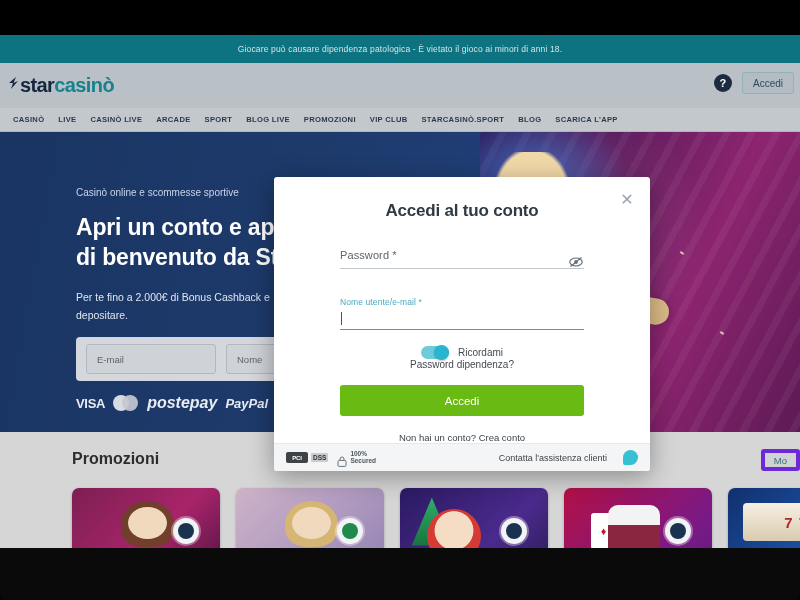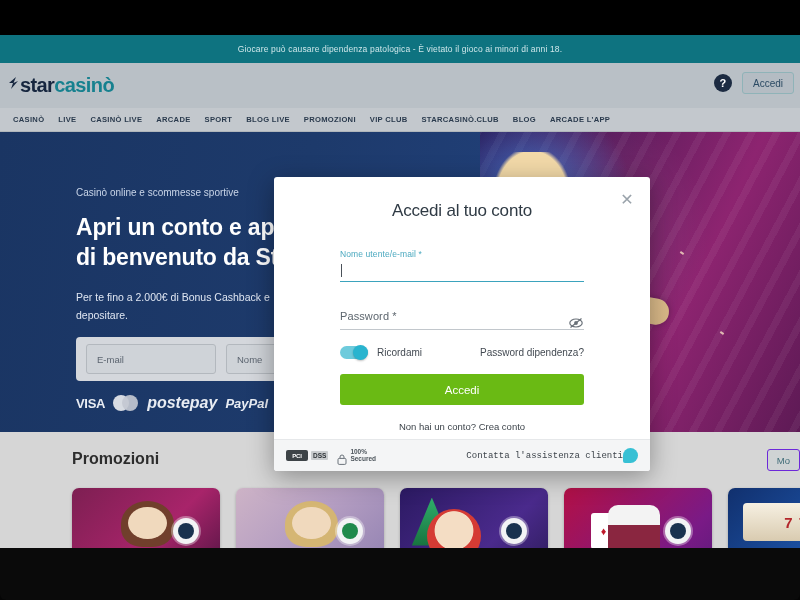--- a/index.html
+++ b/index.html
@@ -146,21 +146,21 @@
   .pay.postepay b { font-weight:800; }
   .pay.paypal { font-size:13px; }
 
   
   .promo-sec { position:absolute; left:0; top:397px; width:800px; height:151px; background:#d6d6d6; }
   .promo-head {
     position:absolute; left:72px; top:18px; font-size:16px; font-weight:700; color:#2d2d2d;
   }
   .promo-more {
     position:absolute; right:0px; top:17px; height:22px; padding:0 9px;
-    border:1px solid #6d28d9; border-radius:3px; background:#cfd3d4; color:#3e6b77;
+    border:4px solid #6d28d9; border-radius:3px; background:#cfd3d4; color:#3e6b77;
     font-size:9.5px; display:flex; align-items:center; overflow:hidden; white-space:nowrap;
   }
   .promo-row { position:absolute; left:72px; top:56px; display:flex; gap:16px; }
   .promo-card {
     width:148px; height:95px; border-radius:7px; overflow:hidden; position:relative;
     box-shadow:0 1px 3px rgba(0,0,0,.25);
   }
   .pc1 { background:linear-gradient(135deg,#7d1f52,#a8246a 55%,#4b1340); }
   .pc2 { background:linear-gradient(135deg,#cdb3c6,#b59ec2 45%,#8e7fb0); }
   .pc3 { background:linear-gradient(135deg,#2c1a63,#4a2a8c 60%,#2a1a55); }
@@ -211,41 +211,41 @@
     background:#fff; border-radius:3px; z-index:40;
     box-shadow:0 6px 26px rgba(0,0,0,.35);
     display:flex; flex-direction:column;
   }
   .modal-body { position:relative; flex:1; padding:0 66px; }
   .modal-close {
     position:absolute; right:13px; top:12px; width:20px; height:20px;
     display:flex; align-items:center; justify-content:center; color:#9aa3ab;
   }
   .modal-title {
-    text-align:center; font-size:17px; color:#2f3a44; font-weight:400;
+    text-align:center; font-size:17px; color:#2f3a44; font-weight:700;
     padding-top:24px; letter-spacing:-.2px;
   }
   .field { position:relative; margin-top:28px; }
   .field-label { font-size:8.5px; color:#49a8bf; letter-spacing:.1px; }
   .field.pw .field-label {
     font-size:11px; color:#5d666e; position:absolute; left:0; top:0px;
   }
   .field-line {
     margin-top:5px; height:18px; border-bottom:1.6px solid #3ba3bd; position:relative;
   }
   .field.pw .field-line { border-bottom:1px solid #c2c7cc; height:20px; margin-top:14px; }
   .caret {
     position:absolute; left:1px; top:0px; width:1px; height:13px; background:#4a5159;
   }
   .eye-btn {
     position:absolute; right:0; top:6px; width:16px; height:14px; color:#6a7179;
   }
 
   .row-remember {
-    display:flex; align-items:center; justify-content:space-between; margin-top:16px;
+    display:flex; align-items:center; justify-content:space-between; margin-top:16px;flex-direction:column;
   }
   .toggle-wrap { display:flex; align-items:center; gap:9px; }
   .toggle {
     width:28px; height:13px; border-radius:7px; background:#6ecbdc; position:relative;
   }
   .toggle .knob {
     position:absolute; right:0px; top:-1px; width:15px; height:15px; border-radius:50%;
     background:#29b4cf; box-shadow:0 1px 2px rgba(0,0,0,.25);
   }
   .remember-label { font-size:10px; color:#434a52; }
@@ -275,21 +275,21 @@
     font-size:6px; font-weight:800; display:flex; align-items:center; justify-content:center;
     letter-spacing:-.2px;
   }
   .pci-dss {
     font-size:6.5px; font-weight:800; color:#2f3438; background:#c9ccce;
     padding:1px 2px; border-radius:1px;
   }
   .secured { display:flex; align-items:center; gap:3px; color:#5d656c; }
   .lock-ico { width:10px; height:10px; color:#6a727a; }
   .secured-txt { font-size:6.5px; line-height:1.05; font-weight:700; color:#4d555c; }
-  .footer-right { display:flex; align-items:center; gap:0;font-family:Liberation Mono, monospace; }
+  .footer-right { display:flex; align-items:center; gap:16px; }
   .support-txt { font-size:9px; color:#3d444b; }
   .chat-bubble {
     width:15px; height:15px; border-radius:50% 50% 50% 2px;
     background:#37c0d4;
   }
 </style>
 </head>
 <body>
 
 <div class="screen">
@@ -322,23 +322,23 @@
 
     <div class="site-nav">
       <div class="nav-item">CASINÒ</div>
       <div class="nav-item">LIVE</div>
       <div class="nav-item">CASINÒ LIVE</div>
       <div class="nav-item">ARCADE</div>
       <div class="nav-item">SPORT</div>
       <div class="nav-item">BLOG LIVE</div>
       <div class="nav-item">PROMOZIONI</div>
       <div class="nav-item">VIP CLUB</div>
-      <div class="nav-item">STARCASINÒ.CLUB</div>
+      <div class="nav-item">STARCASINÒ.SPORT</div>
       <div class="nav-item">BLOG</div>
-      <div class="nav-item">ARCADE L'APP</div>
+      <div class="nav-item">SCARICA L'APP</div>
     </div>
 
     <div class="hero">
       <div class="hero-left"></div>
       <div class="hero-art">
         <div class="stripes"></div>
         <div class="glow"></div>
         <div class="figure"></div>
         <div class="arm2"></div>
         <div class="band" style="left:62px;top:162px;transform:rotate(12deg);"></div>
@@ -423,37 +423,37 @@
       </div>
     </div>
 
     <div class="modal">
       <div class="modal-body">
 
         <div class="modal-close">✕</div>
 
         <div class="modal-title">Accedi al tuo conto</div>
 
-        <div class="field">
-          <div class="field-label">Nome utente/e-mail *</div>
-          <div class="field-line">
-            <span class="caret"></span>
-          </div>
-        </div>
-
         <div class="field pw">
           <div class="field-label">Password *</div>
           <div class="field-line">
             <span class="eye-btn">
               <svg width="16" height="14" viewBox="0 0 16 14">
                 <ellipse cx="8" cy="7" rx="6.2" ry="4" fill="none" stroke="#6a7179" stroke-width="1.2"></ellipse>
                 <circle cx="8" cy="7" r="1.9" fill="#6a7179"></circle>
                 <line x1="2.5" y1="11.5" x2="13.5" y2="2.5" stroke="#6a7179" stroke-width="1.2"></line>
               </svg>
             </span>
+          </div>
+        </div>
+
+        <div class="field">
+          <div class="field-label">Nome utente/e-mail *</div>
+          <div class="field-line">
+            <span class="caret"></span>
           </div>
         </div>
 
         <div class="row-remember">
           <div class="toggle-wrap">
             <span class="toggle">
                 <span class="knob"></span>
               </span>
             <span class="remember-label">Ricordami</span>
           </div>

